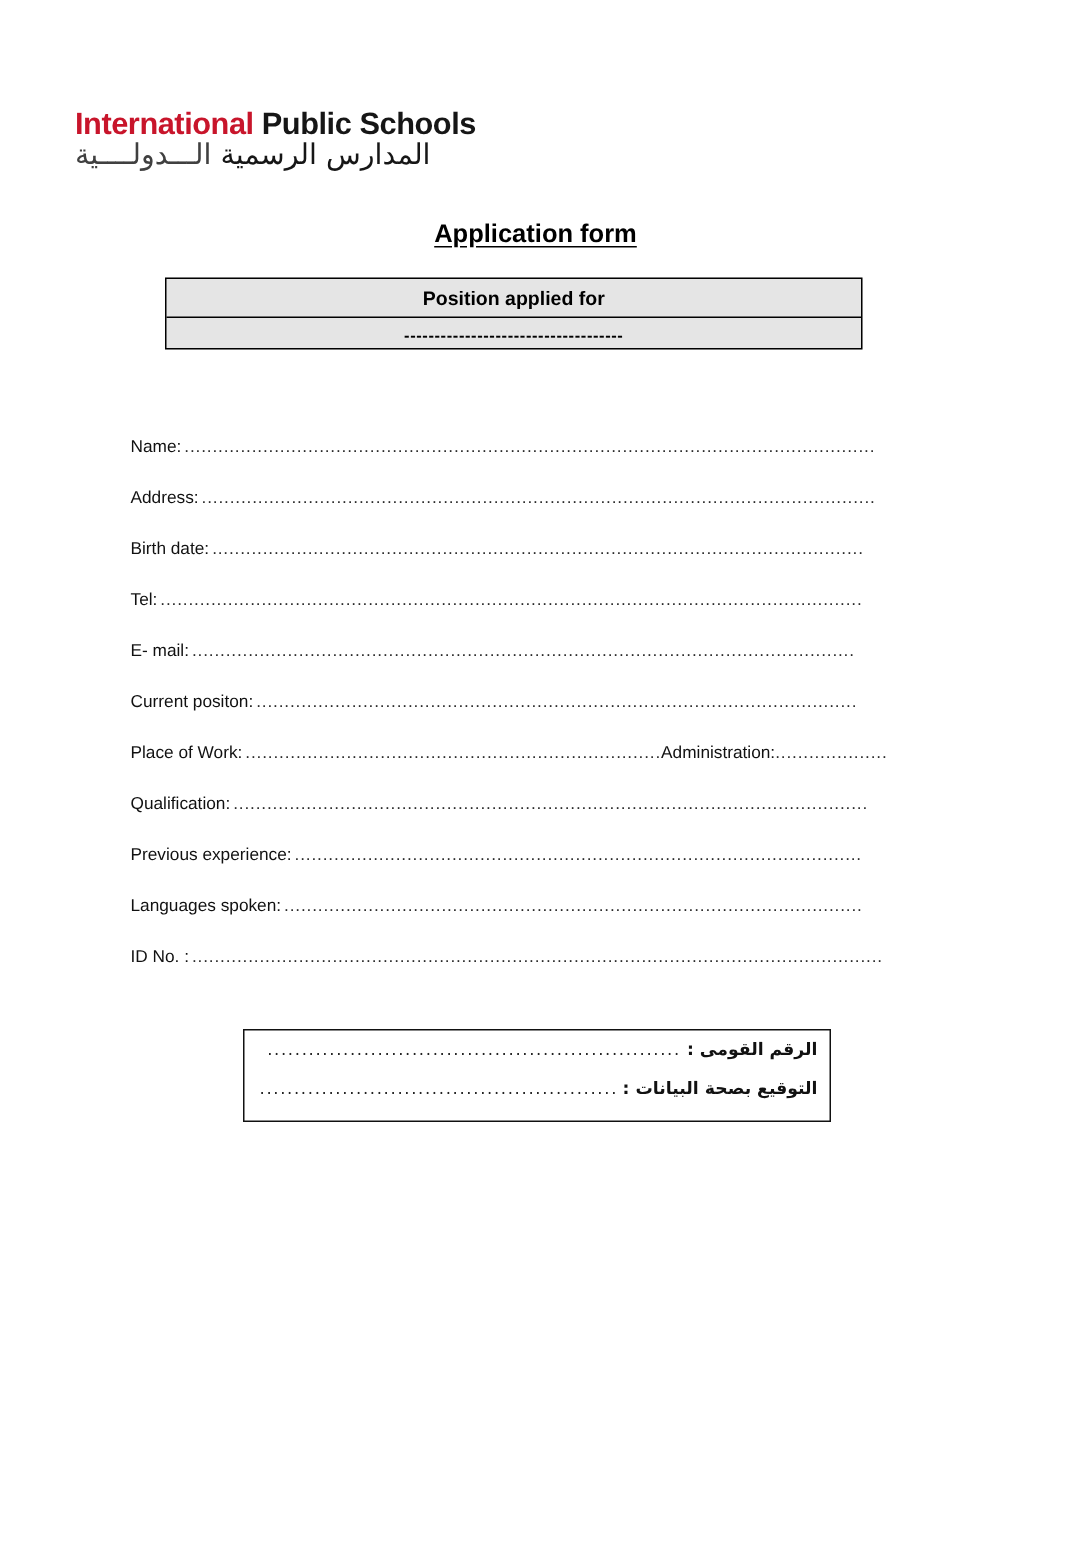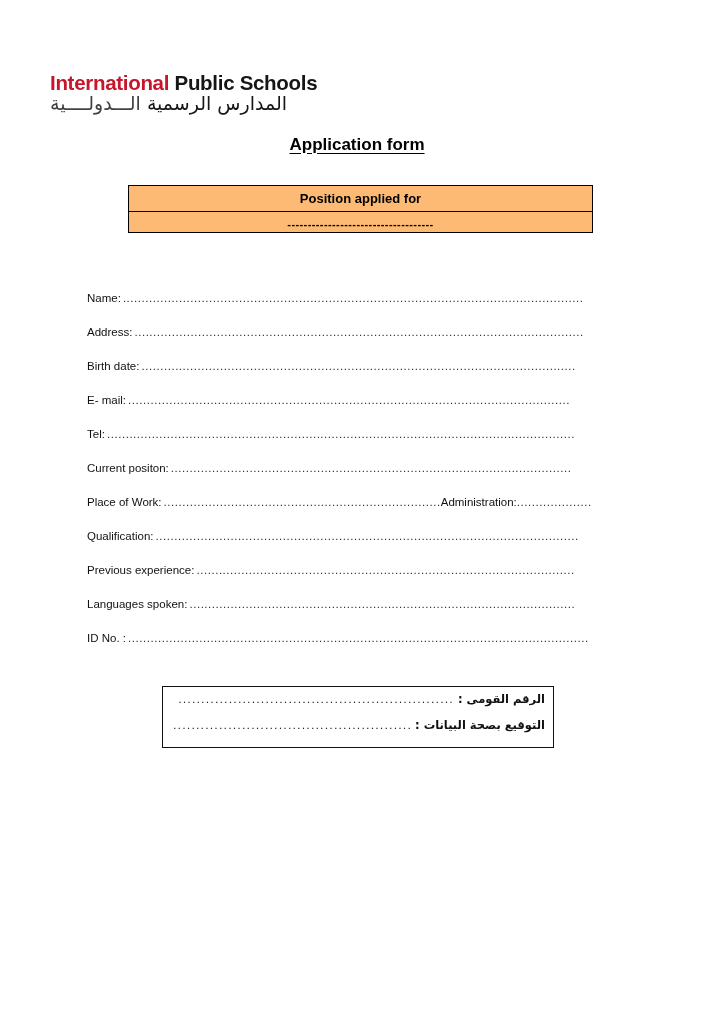--- a/index.html
+++ b/index.html
@@ -44,40 +44,40 @@
     margin-top: -1px;
     white-space: nowrap;
   }
   .logo-ar-black { color: #161616; text-align: right; }
   .logo-ar-red { color: #404040; }
 
   
   #title {
     position: absolute;
     left: 0;
-    top: 135px;
+    top: 146px;
     width: 714px;
     text-align: center;
   }
   #title .t {
     font-size: 17px;
     font-weight: bold;
     text-decoration: underline;
     text-underline-offset: 3px;
   }
 
   
   #position-box {
     position: absolute;
-    left: 128px;
+    left: 110px;
     top: 185px;
     width: 465px;
     border: 1.6px solid #000;
     box-sizing: border-box;
-    background: #fdba74;
+    background: #e5e5e5;
   }
   #position-box .row-head {
     height: 25px;
     line-height: 25px;
     text-align: center;
     font-size: 13px;
     font-weight: bold;
     border-bottom: 1.6px solid #000;
   }
   #position-box .row-blank {
@@ -230,27 +230,27 @@
       <span class="lbl">Address:</span>
       <span class="dots">........................................................................................................................</span>
     </div>
 
     <div class="field">
       <span class="lbl">Birth date:</span>
       <span class="dots">....................................................................................................................</span>
     </div>
 
     <div class="field">
+      <span class="lbl">Tel:</span>
+      <span class="dots">.............................................................................................................................</span>
+    </div>
+
+    <div class="field">
       <span class="lbl">E- mail:</span>
       <span class="dots">......................................................................................................................</span>
-    </div>
-
-    <div class="field">
-      <span class="lbl">Tel:</span>
-      <span class="dots">.............................................................................................................................</span>
     </div>
 
     <div class="field">
       <span class="lbl">Current positon:</span>
       <span class="dots">...........................................................................................................</span>
     </div>
 
     <div class="field">
       <span class="lbl">Place of Work:</span>
       <span class="dots fixed">..........................................................................</span>

